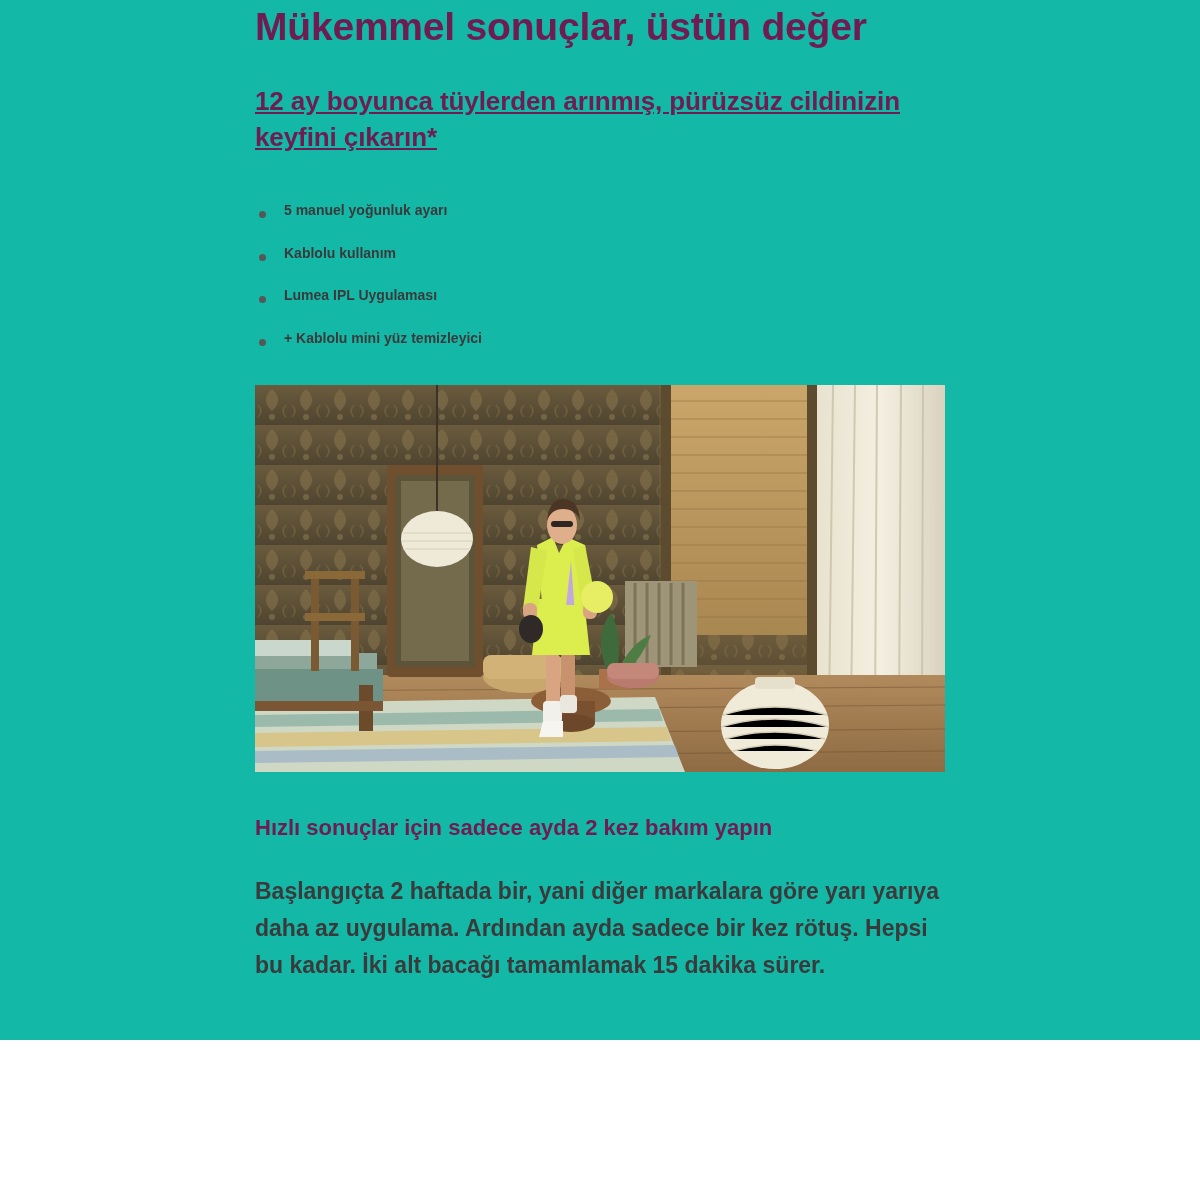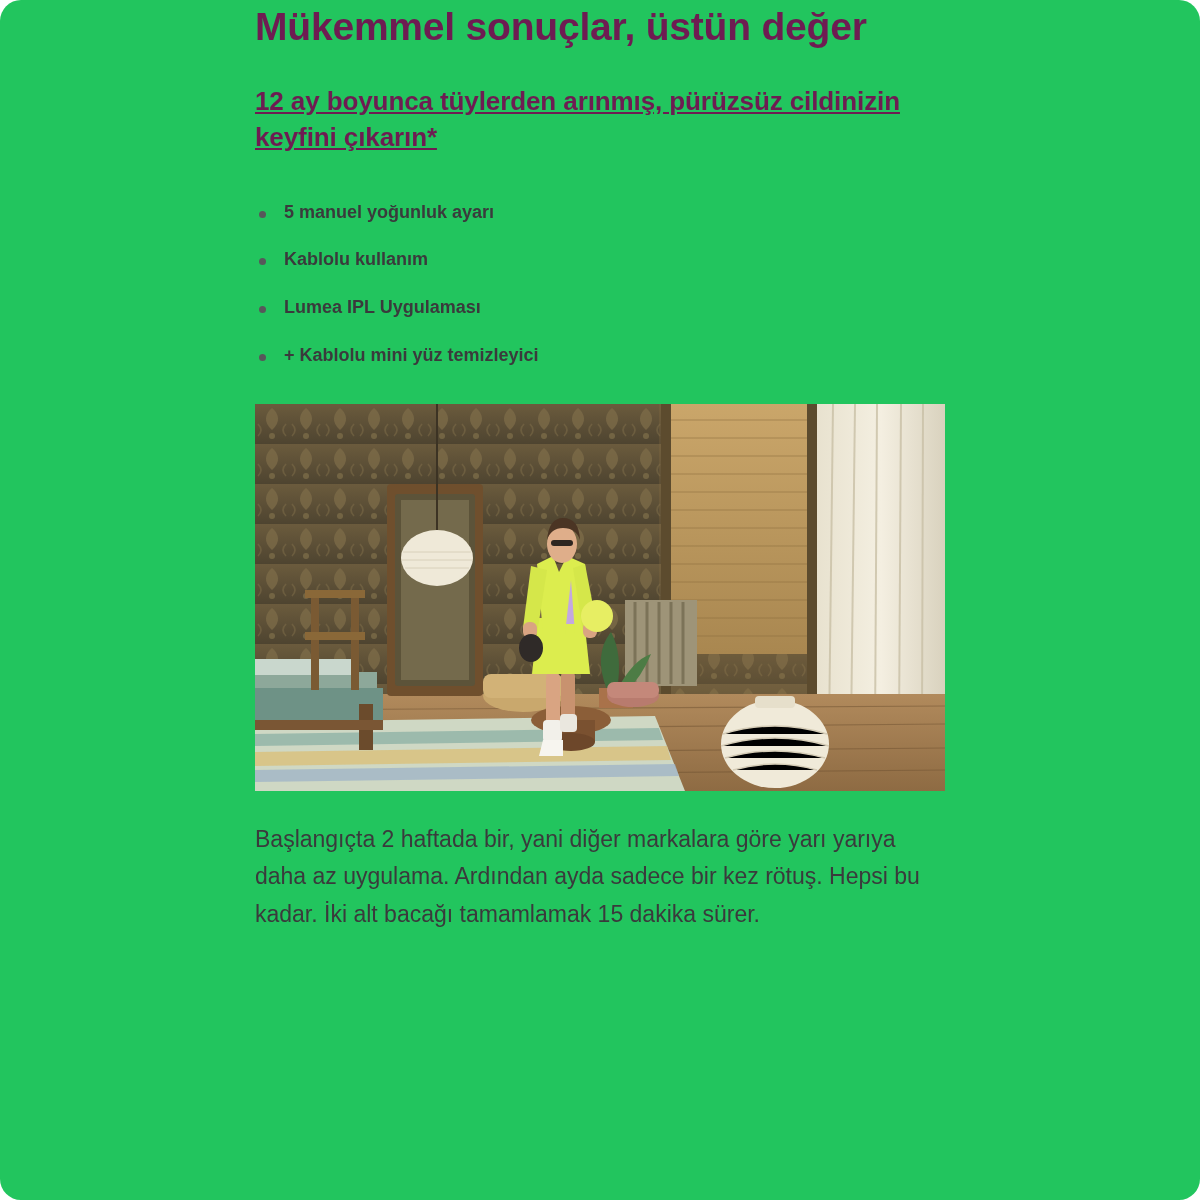--- a/index.html
+++ b/index.html
@@ -8,23 +8,22 @@
     padding: 0;
     width: 1200px;
     height: 1200px;
     background: #ffffff;
     font-family: "Liberation Sans", sans-serif;
     overflow: hidden;
   }
   .page {
     position: relative;
     width: 1200px;
-    height: 1200px;
-    background: #22c55e;
-    border-radius: 21px;
+    height: 1040px;
+    background: #14b8a6;
   }
   .content {
     position: absolute;
     left: 255px;
     top: 0;
     width: 690px;
   }
   h1.headline {
     margin: 0;
     padding-top: 4px;
@@ -46,21 +45,21 @@
   }
   ul.features {
     list-style: none;
     margin: 0;
     padding: 46px 0 0 0;
   }
   ul.features li {
     position: relative;
     padding-left: 29px;
     margin-bottom: 26px;
-    font-size: 18px;
+    font-size: 14px;
     line-height: 1.2;
     font-weight: bold;
     color: #3a3a3c;
   }
   ul.features li .bullet {
     position: absolute;
     left: 4px;
     top: 9px;
     width: 7px;
     height: 7px;
@@ -84,21 +83,21 @@
     line-height: 1.3;
     font-weight: bold;
     color: #6e1c52;
   }
   p.body-text {
     margin: 0;
     padding-top: 30px;
     font-size: 23px;
     line-height: 1.62;
     color: #3a3a3c;
-    font-weight: normal;
+    font-weight: bold;
   }
 </style>
 </head>
 <body>
 
 <div class="page">
   <div class="content">
 
     <h1 class="headline">Mükemmel sonuçlar, üstün değer</h1>
 
@@ -276,17 +275,18 @@
 
           <rect x="296" y="136" width="22" height="6" rx="3" fill="#2e2620"></rect>
 
           <ellipse cx="276" cy="244" rx="12" ry="14" fill="#2f2a28"></ellipse>
 
           <circle cx="342" cy="212" r="16" fill="#e7ee63"></circle>
         </g>
       </svg>
     </div>
 
+    <h3 class="callout">Hızlı sonuçlar için sadece ayda 2 kez bakım yapın</h3>
 
     <p class="body-text">Başlangıçta 2 haftada bir, yani diğer markalara göre yarı yarıya daha az uygulama. Ardından ayda sadece bir kez rötuş. Hepsi bu kadar. İki alt bacağı tamamlamak 15 dakika sürer.</p>
 
   </div>
 </div>
 
 </body></html>

